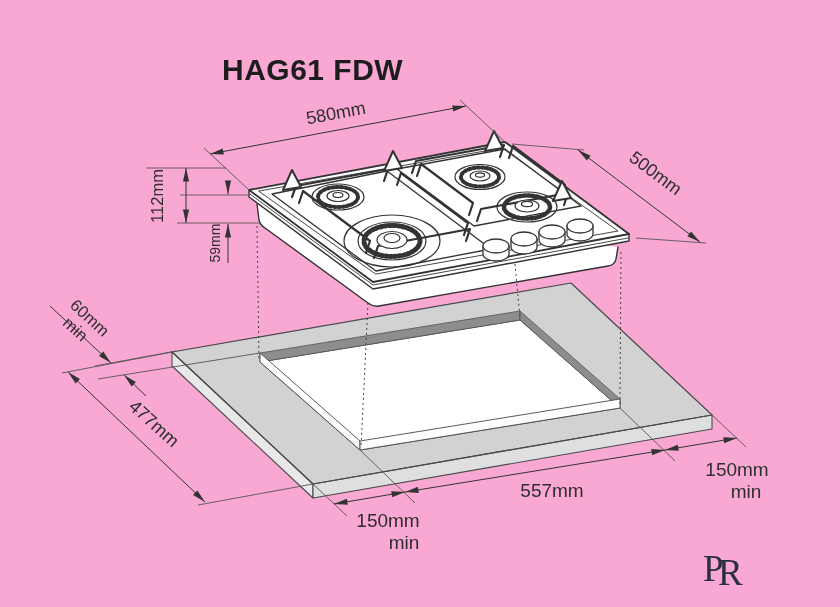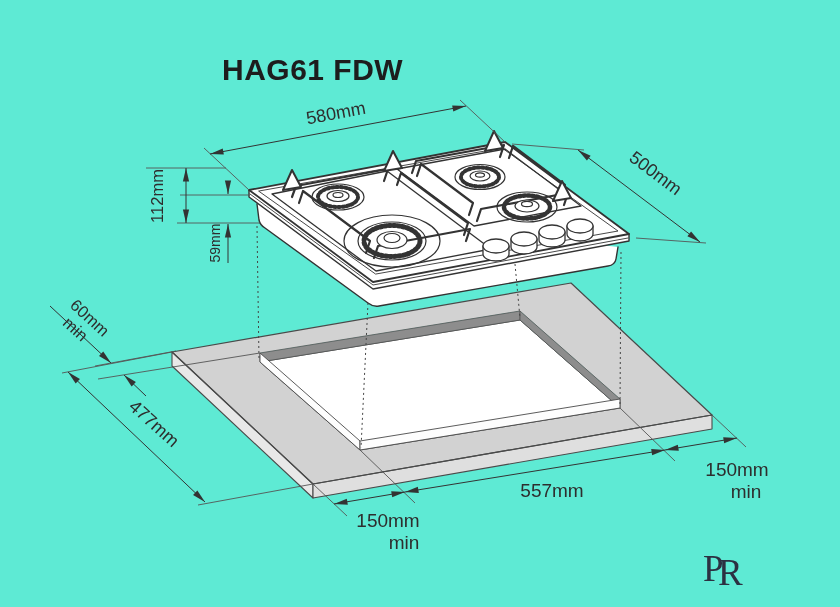--- a/index.html
+++ b/index.html
@@ -1,16 +1,16 @@
 <!DOCTYPE html>
 <html><head>
 <meta charset="utf-8">
 <style>
   html,body{margin:0;padding:0;background:#ffffff;}
-  .stage{position:relative;width:840px;height:607px;background:#5eead4;overflow:hidden;
+  .stage{position:relative;width:840px;height:607px;background:#f9a8d4;overflow:hidden;
          font-family:"Liberation Sans", sans-serif;}
   svg text{font-family:"Liberation Sans", sans-serif;fill:#2e2e2e;}
   .title-text{font-size:30px;font-weight:700;fill:#1d1d1d;letter-spacing:0.5px;}
   .dim-label{font-size:18px;}
   .dim-label-lg{font-size:19px;}
   .dim-label-sm{font-size:14px;}
   .dim-label-md{font-size:16.5px;}
   .logo-letter{font-family:"Liberation Serif", serif;font-size:37px;fill:#2c3142;}
 </style>
 </head>

